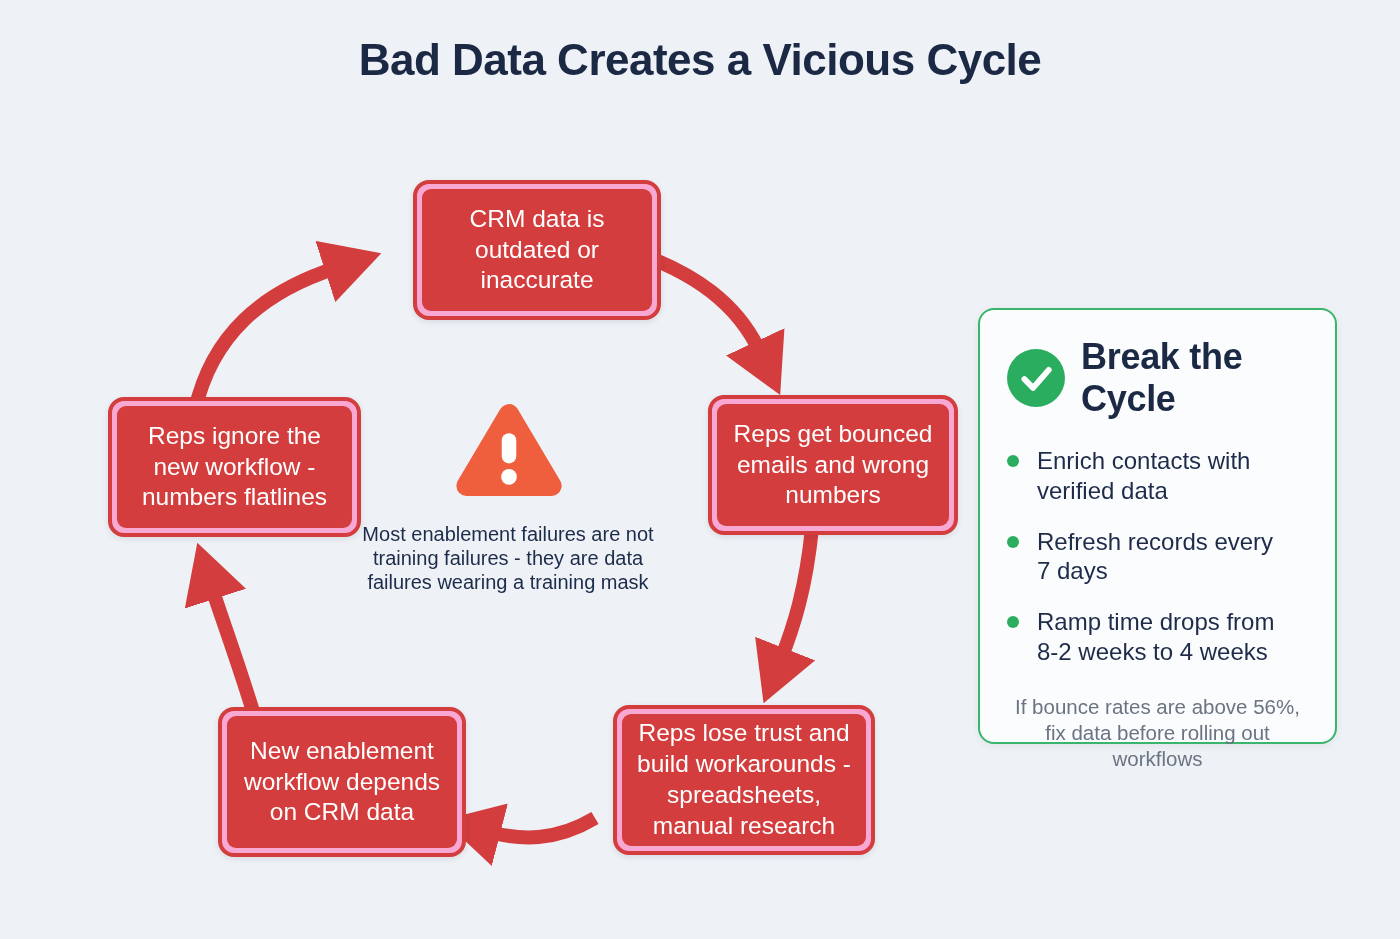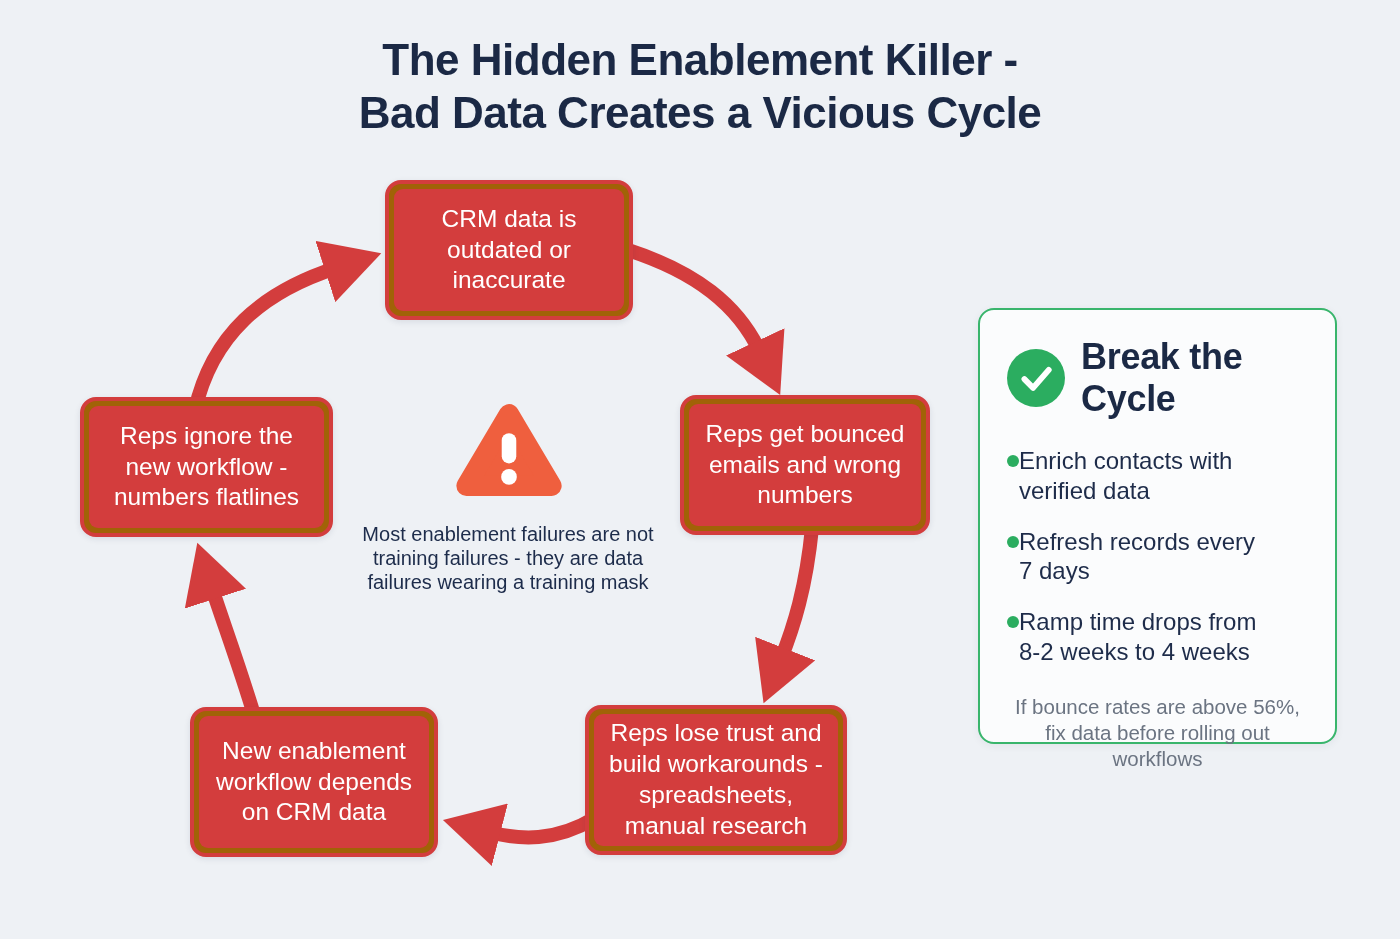--- a/index.html
+++ b/index.html
@@ -28,24 +28,25 @@
     font-size:44px;font-weight:700;line-height:1.2;
     letter-spacing:-0.5px;
   }
   
   .arrows{position:absolute;left:0;top:0;width:1400px;height:939px;z-index:1;pointer-events:none;}
   
   .cycle-box{
     position:absolute;z-index:2;
     border:4px solid var(--red);
     border-radius:16px;
-    background:#a16207;
+    background:#f9a8d4;
     padding:5px;
     display:flex;
     box-shadow:0 2px 6px rgba(30,40,70,0.10);
+    margin-left:28px;
   }
   .cycle-box-inner{
     flex:1;
     background:var(--red);
     border-radius:9px;
     color:#fff;
     display:flex;align-items:center;justify-content:center;
     text-align:center;
     font-size:24.5px;line-height:1.26;
     padding:8px 12px;
@@ -68,39 +69,38 @@
     background:#fbfcfd;
     border:2.5px solid var(--panel-border);
     border-radius:16px;
     padding:26px 27px 22px 27px;
     box-shadow:0 2px 8px rgba(30,40,70,0.06);
   }
   .panel-header{display:flex;align-items:center;gap:16px;}
   .check-circle{width:58px;height:58px;flex:0 0 58px;}
   .panel-title{color:var(--navy);font-size:36px;font-weight:700;letter-spacing:-0.3px;}
   .bullets{margin-top:26px;display:flex;flex-direction:column;gap:21px;}
-  .bullet{display:flex;align-items:flex-start;}
+  .bullet{display:flex;align-items:flex-start;gap:18px;}
   .bullet-dot{
     width:12px;height:12px;border-radius:50%;
     background:var(--green);flex:0 0 12px;margin-top:9px;
   }
   .bullet-text{color:#1e2c4a;font-size:24px;line-height:1.24;max-width:250px;}
   .footnote{
     margin-top:27px;
     color:var(--gray);font-size:20.5px;line-height:1.28;
     text-align:center;
   }
 </style>
 </head>
 <body>
 
 <div class="canvas">
 
   <div class="title">
-    <div>The Hidden Enablement Killer -</div>
     <div>Bad Data Creates a Vicious Cycle</div>
   </div>
 
   <svg class="arrows" width="1400" height="939" viewBox="0 0 1400 939" xmlns="http://www.w3.org/2000/svg">
     <defs>
       <marker id="ah" markerWidth="4.6" markerHeight="4.6" refX="0.8" refY="2.3" orient="auto" markerUnits="strokeWidth">
         <path d="M0,0 L4.2,2.3 L0,4.6 Z" fill="#d33d3d"></path>
       </marker>
     </defs>
     <path d="M 195 410 C 212 335 262 292 336 268" fill="none" stroke="#d33d3d" stroke-width="14" marker-end="url(#ah)"></path>

